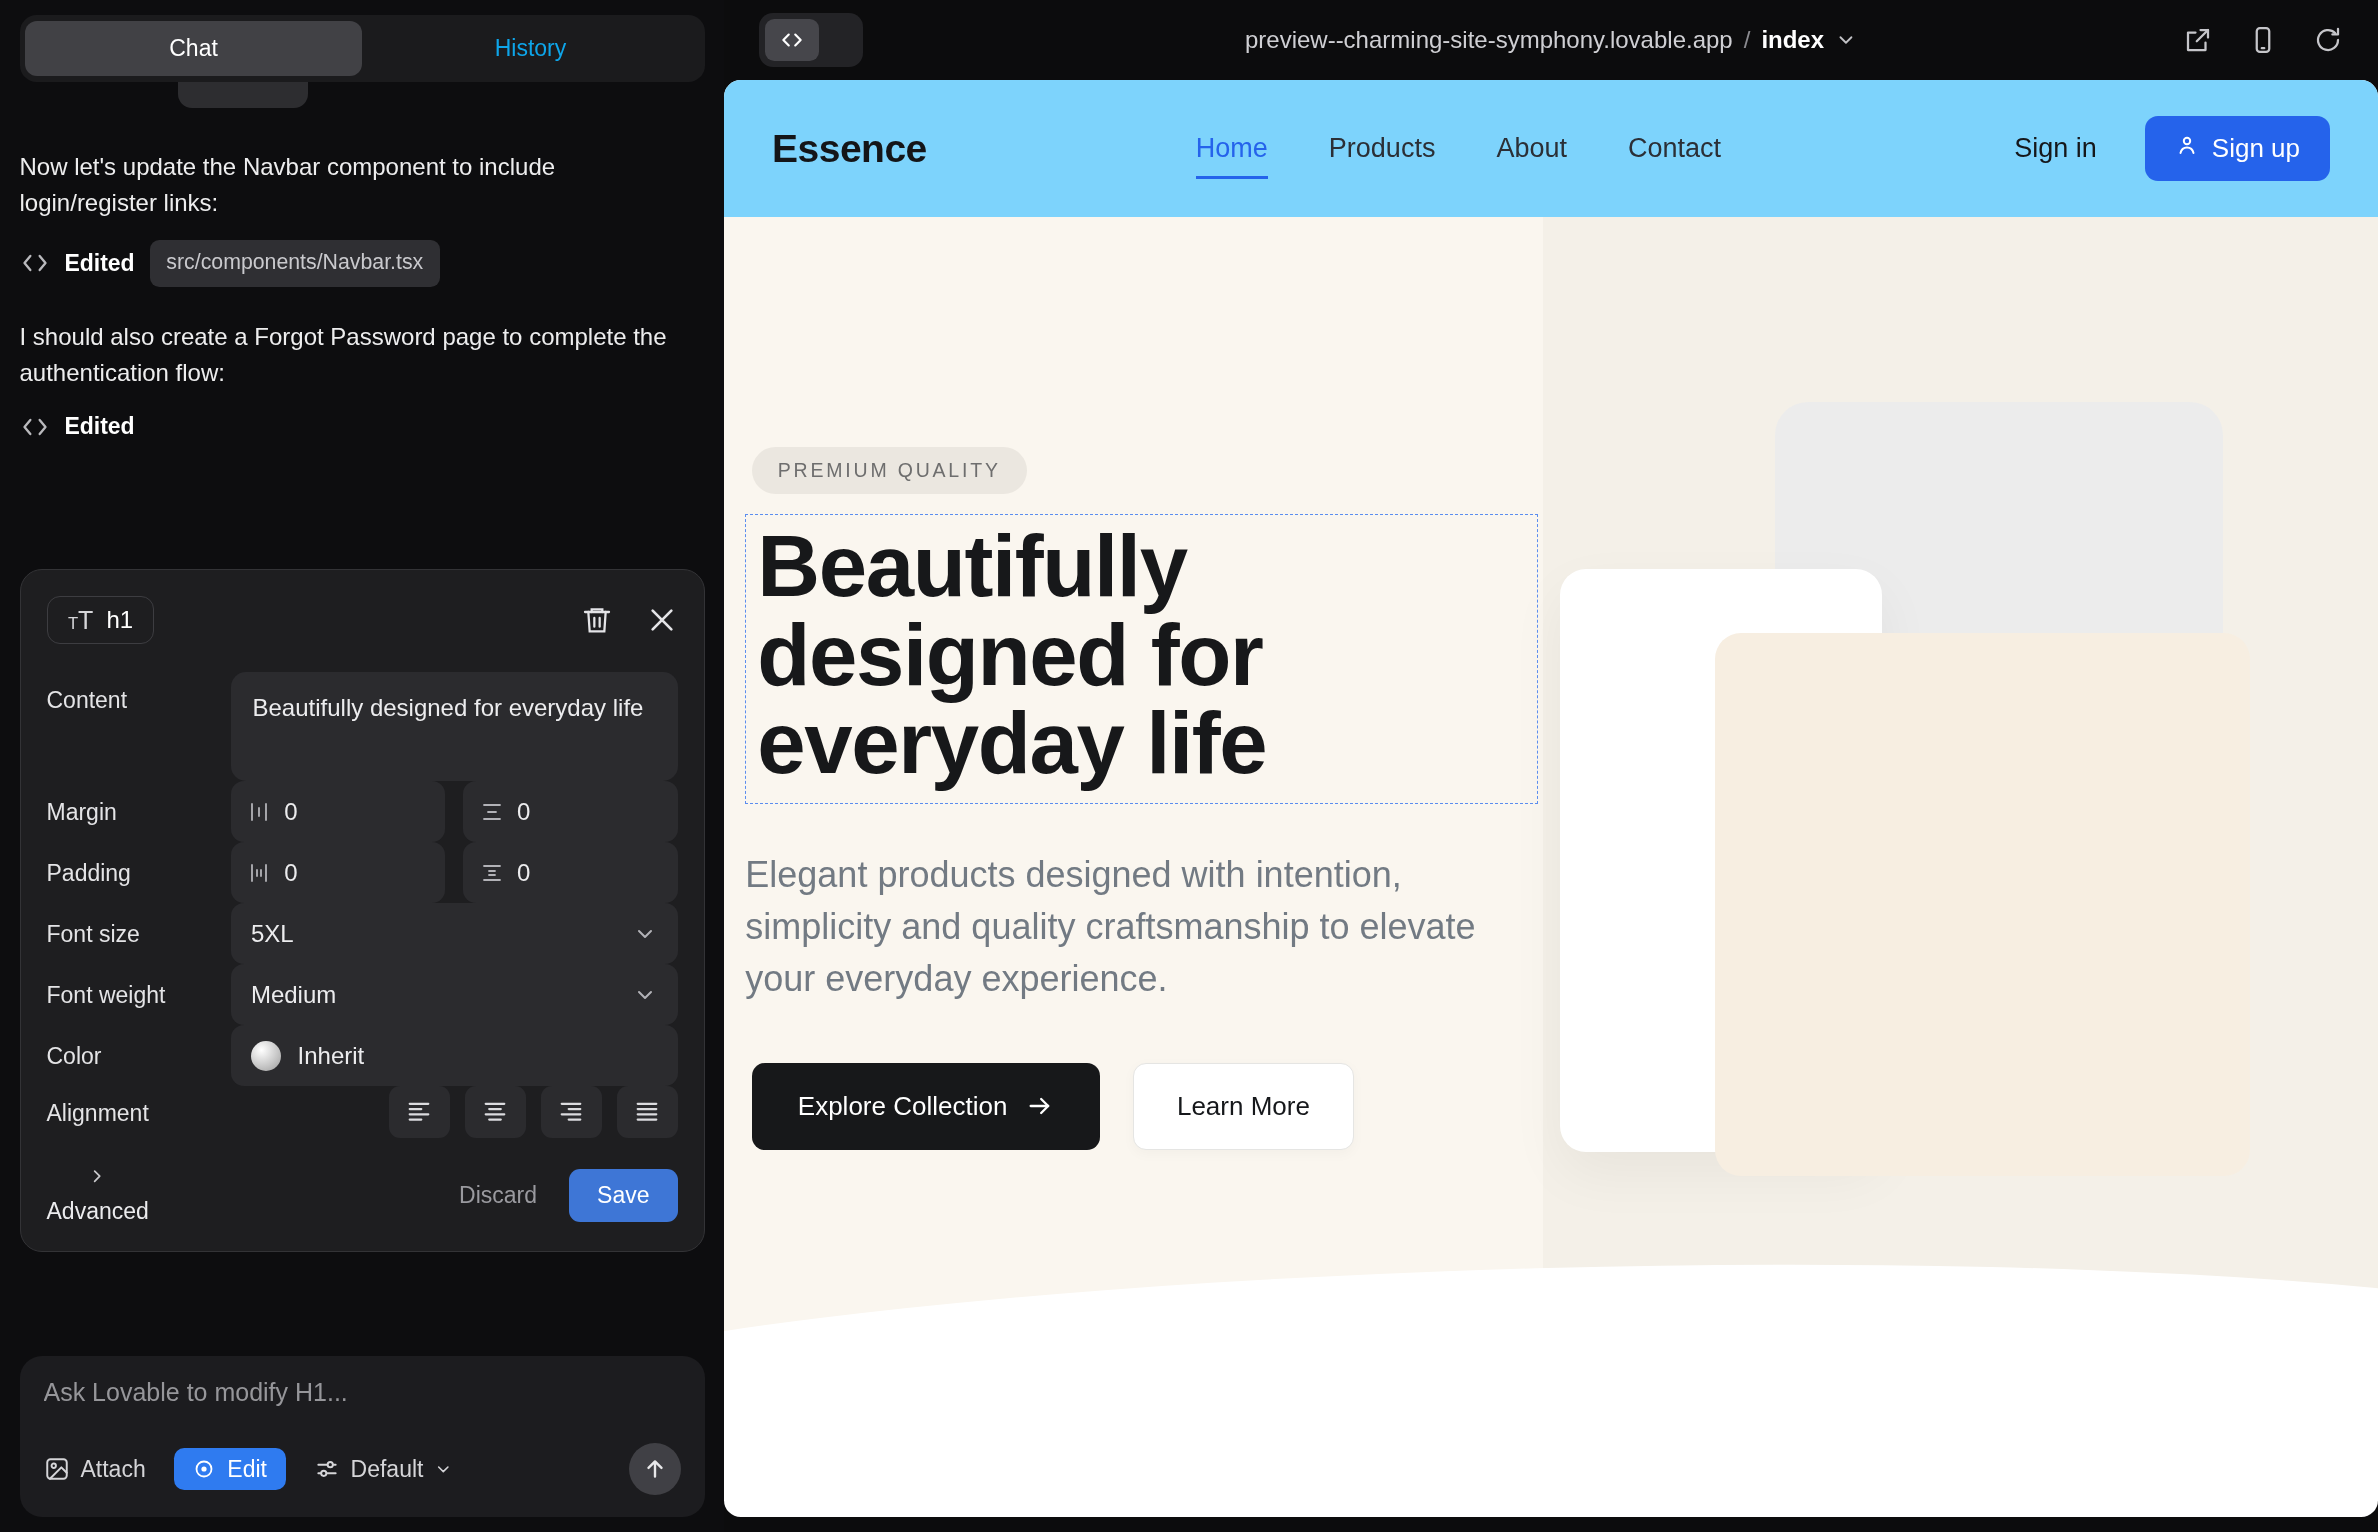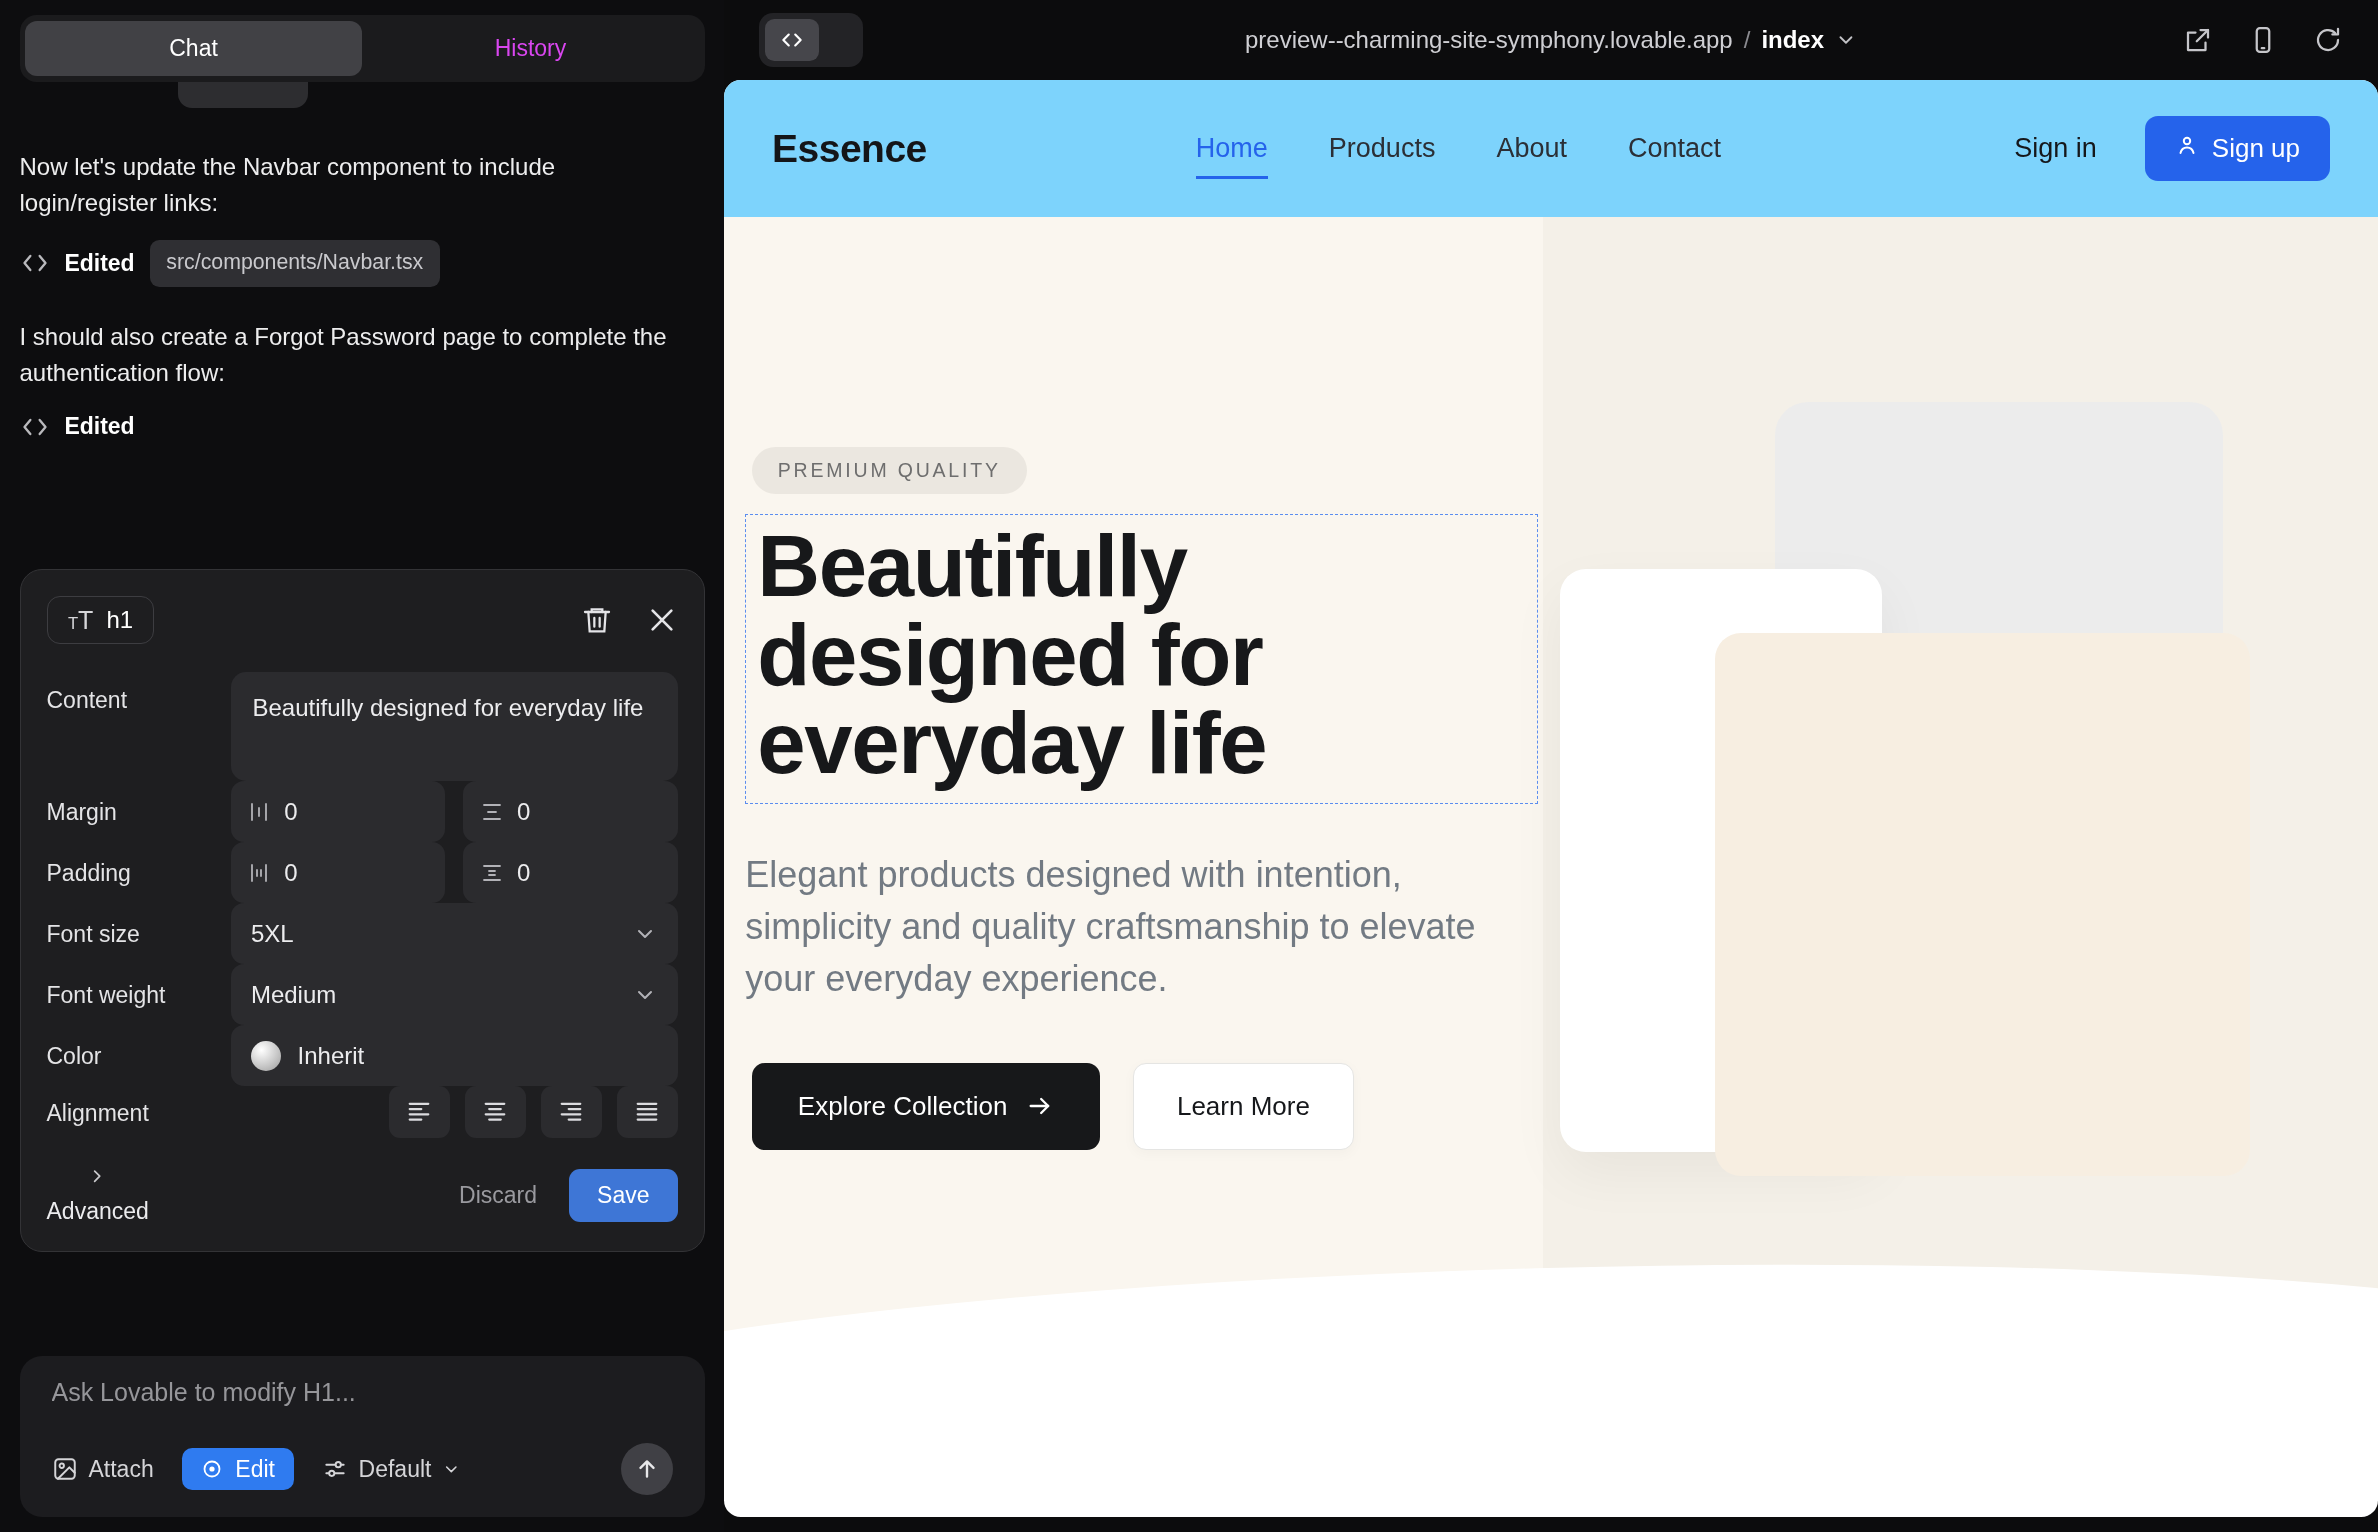--- a/index.html
+++ b/index.html
@@ -20,21 +20,21 @@
     display:flex; flex-direction:column;
     padding:15px 19.5px 15px 19.5px;
     position:relative;
   }
   .tabbar {
     height:67px; background:#1b1b1d; border-radius:16.7px;
     display:flex; padding:5.6px; position:relative; z-index:2;
   }
   .tab {
     flex:1; display:flex; align-items:center; justify-content:center;
-    font-size:23px; color:#d946ef; border-radius:12px; cursor:pointer;
+    font-size:23px; color:#0ea5e9; border-radius:12px; cursor:pointer;
   }
   .tab.active { background:#414145; color:#ffffff; }
   .scroll-pill {
     width:130px; height:32px; background:#2d2d30;
     border-radius:0 0 14px 14px;
     margin:-5.6px 0 0 158px; z-index:1;
   }
   .messages { margin-top:41px; font-size:24px; line-height:1.5; color:#ededee; }
   .msg { margin-bottom:18.6px; width:659px; }
   .edited-row { display:flex; align-items:center; gap:15px; margin:5.6px 0 32px 1.9px; }
@@ -105,21 +105,21 @@
   .discard { font-size:23px; color:#9a9a9f; cursor:pointer; margin-right:32px; }
   .save-btn {
     background:#3e76d6; color:#fff; font-size:23px;
     padding:13px 28px; border-radius:11px; border:0; cursor:pointer;
     font-family:inherit;
   }
 
   
   .composer {
     margin-top:auto; height:161px;
-    background:#1c1c1f; border-radius:22px; padding:22px 32px;
+    background:#1c1c1f; border-radius:22px; padding:22px 24px;
     display:flex; flex-direction:column; justify-content:space-between;
   }
   .composer textarea {
     background:transparent; border:0; outline:none; resize:none;
     font-family:inherit; font-size:25px; color:#ececee; height:41px;
   }
   .composer textarea::placeholder { color:#96969a; }
   .composer-row { display:flex; align-items:center; gap:28px; }
   .tool { display:flex; align-items:center; gap:11px; font-size:23px; color:#d5d5d8; cursor:pointer; }
   .tool svg { width:26px; height:26px; color:#d5d5d8; }

